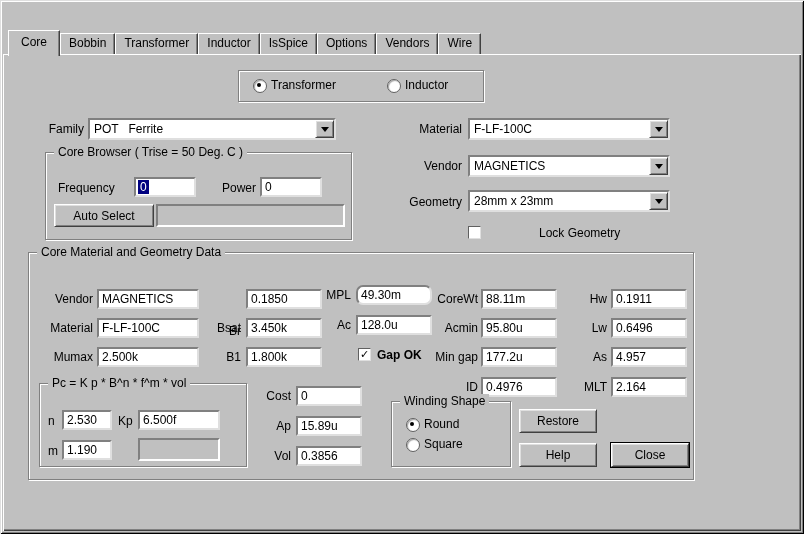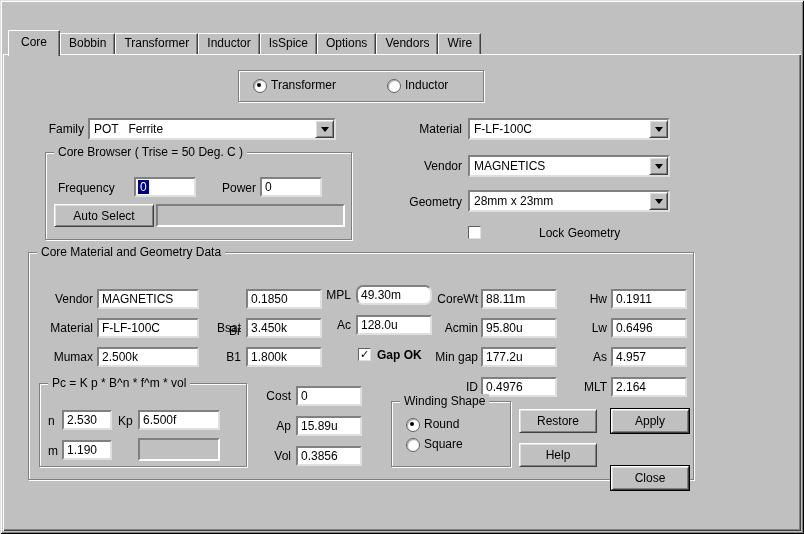--- a/index.html
+++ b/index.html
@@ -186,18 +186,17 @@
 
     <div class="group" style="left:362px;top:148px;width:118px;height:64px;">
       <span class="group-title">Winding Shape</span>
       <span class="radio checked" style="left:14px;top:16px;"></span>
       <span class="lbl" style="left:32px;top:15px;">Round</span>
       <span class="radio" style="left:14px;top:36px;"></span>
       <span class="lbl" style="left:32px;top:35px;">Square</span>
     </div>
 
     <button class="btn" style="left:490px;top:156px;width:78px;height:24px;">Restore</button>
-    <button class="btn default" style="left:582px;top:156px;width:78px;height:24px;">Apply</button>
     <button class="btn" style="left:490px;top:190px;width:78px;height:24px;">Help</button>
-    <button class="btn default" style="left:582px;top:190px;width:78px;height:24px;margin-top:23px;">Close</button>
+    <button class="btn default" style="left:582px;top:190px;width:78px;height:24px;">Close</button>
   </div>
 
 </div>
 
 </body></html>

